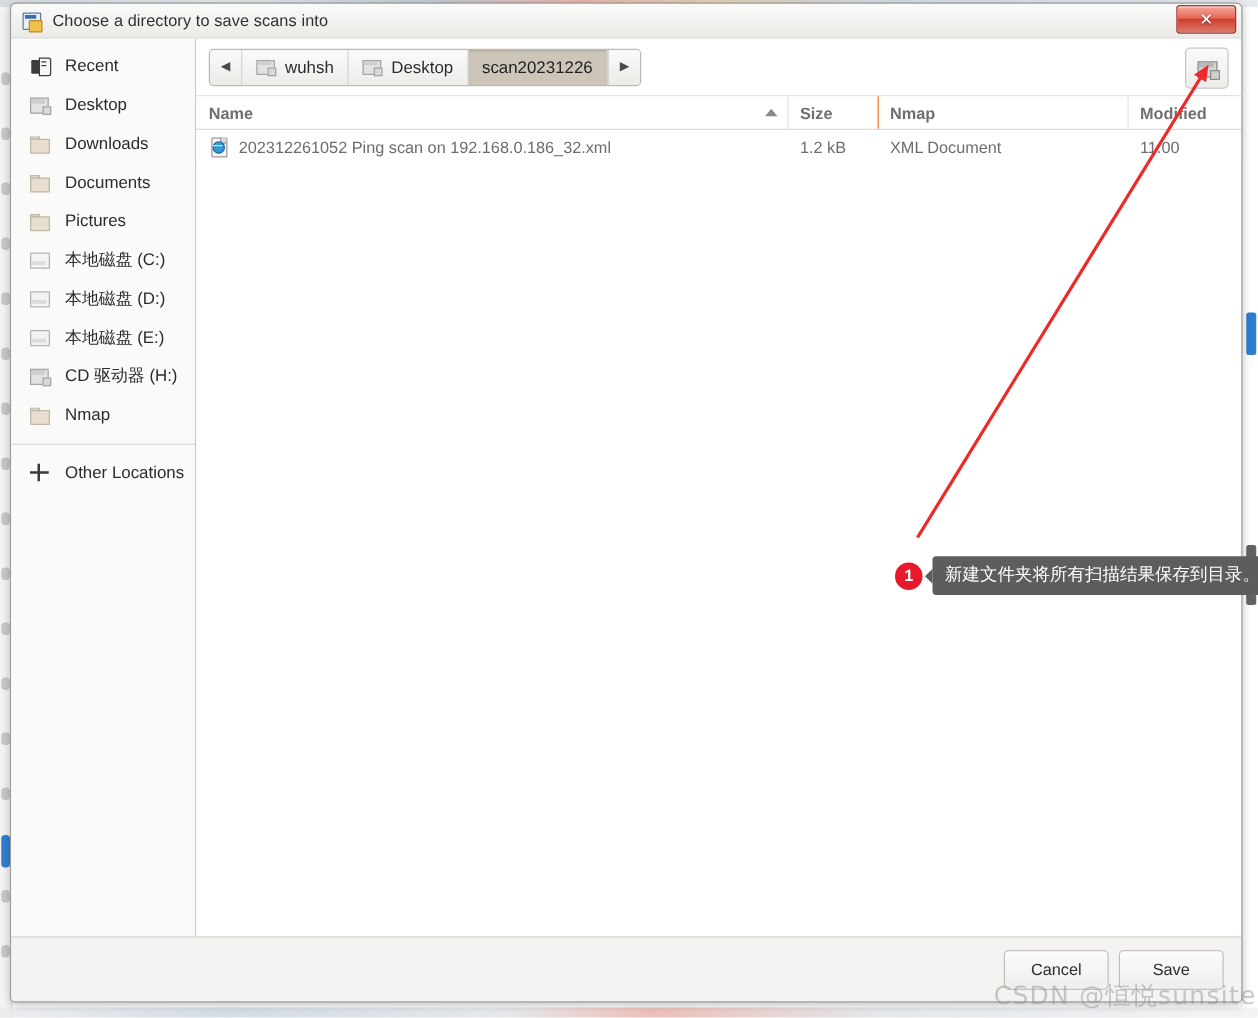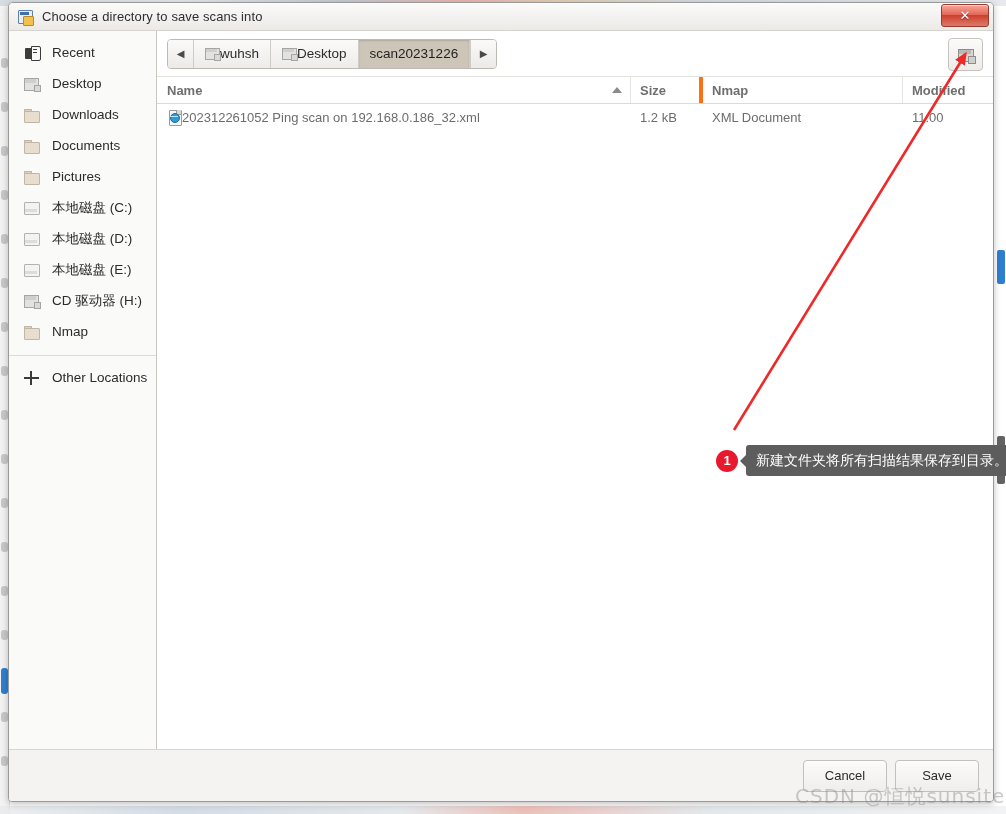--- a/index.html
+++ b/index.html
@@ -168,21 +168,21 @@
     box-shadow: 0 1px 0 rgba(255,255,255,.7) inset;
   }
   .crumb-arrow {
     width: 25px; display: flex; align-items: center; justify-content: center;
     background: linear-gradient(to bottom,#fbfaf9,#eceae7);
     cursor: pointer; color: #4a4a4a; font-size: 10px;
   }
   .crumb-arrow.left { border-right: 1px solid #cfccc7; }
   .crumb-arrow.right { border-left: 1px solid #cfccc7; }
   .crumb {
-    display: flex; align-items: center; gap: 0;
+    display: flex; align-items: center; gap: 8px;
     padding: 0 11px;
     font-size: 13.5px; color: #2c2c2c;
     background: linear-gradient(to bottom,#fbfaf9,#eeece9);
     border-right: 1px solid #cfccc7;
     cursor: pointer; white-space: nowrap;
   }
   .crumb:last-of-type { border-right: 0; }
   .crumb.active {
     background: #cdc5b8;
     color: #1f1f1f;
@@ -210,37 +210,37 @@
   
   #list-head {
     display: flex; height: 26px; align-items: center;
     border-top: 1px solid #e4e2df;
     border-bottom: 1px solid #dddad6;
     background: #ffffff;
     font-size: 13px; color: #6f6f6f; font-weight: bold;
   }
   .col { display: flex; align-items: center; height: 100%; box-sizing: border-box; }
   .col-name { flex: 1 1 auto; padding-left: 10px; position: relative; border-right: 1px solid #e6e4e1;}
-  .col-size { width: 72px; padding-left: 9px; border-right: 4px solid #f97316;}
+  .col-size { width: 72px; padding-left: 9px; border-right: 1px solid #f97316;}
   .col-type { width: 200px; padding-left: 9px; border-right: 1px solid #e6e4e1;}
   .col-mod  { width: 90px; padding-left: 9px; }
   .sort-caret {
     position: absolute; right: 8px; top: 50%; transform: translateY(-50%);
     width: 0; height: 0; border-left: 5px solid transparent; border-right: 5px solid transparent;
     border-bottom: 6px solid #8a8a8a;
   }
 
   
   #file-rows { background: #ffffff; }
   .file-row {
     display: flex; height: 26px; align-items: center;
     font-size: 13px; color: #6c6c6c; cursor: pointer;
   }
   .cell { display: flex; align-items: center; height: 100%; box-sizing: border-box; }
-  .cell-name { flex: 1 1 auto; padding-left: 10px; }
+  .cell-name { flex: 1 1 auto; padding-left: 10px; gap: 9px; }
   .cell-size { width: 72px; padding-left: 9px; }
   .cell-type { width: 200px; padding-left: 9px; }
   .cell-mod  { width: 90px; padding-left: 9px; }
   .xml-ico { width: 15px; height: 17px; position: relative; flex: none; }
   .xml-ico .pg { position:absolute; left:2px; top:1px; width:11px; height:14px; background:#f6f6f6; border:1px solid #9a9a9a; border-radius:1px;}
   .xml-ico .fold { position:absolute; right:1px; top:1px; width:4px; height:4px; background:#d8d8d8; border-left:1px solid #9a9a9a; border-bottom:1px solid #9a9a9a;}
   .xml-ico .globe { position:absolute; left:3px; top:4px; width:8px; height:8px; border-radius:50%; background:#2f9ad6; border:1px solid #1c6d9c;}
   .xml-ico .g2 { position:absolute; left:3px; top:7px; width:8px; height:1px; background:#bfe4f5;}
 
   

